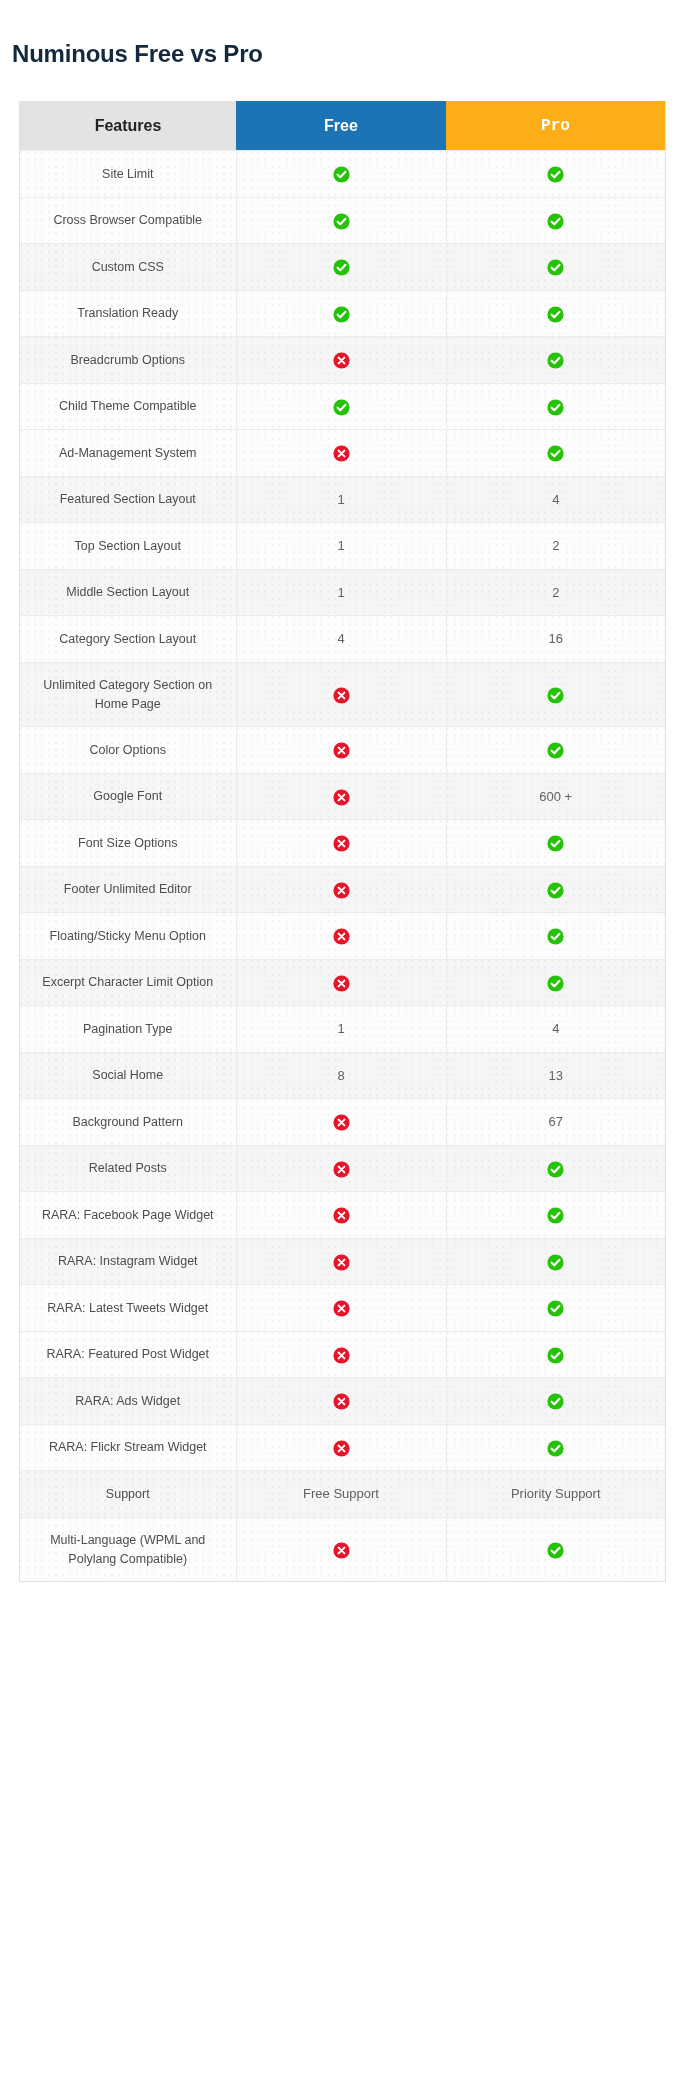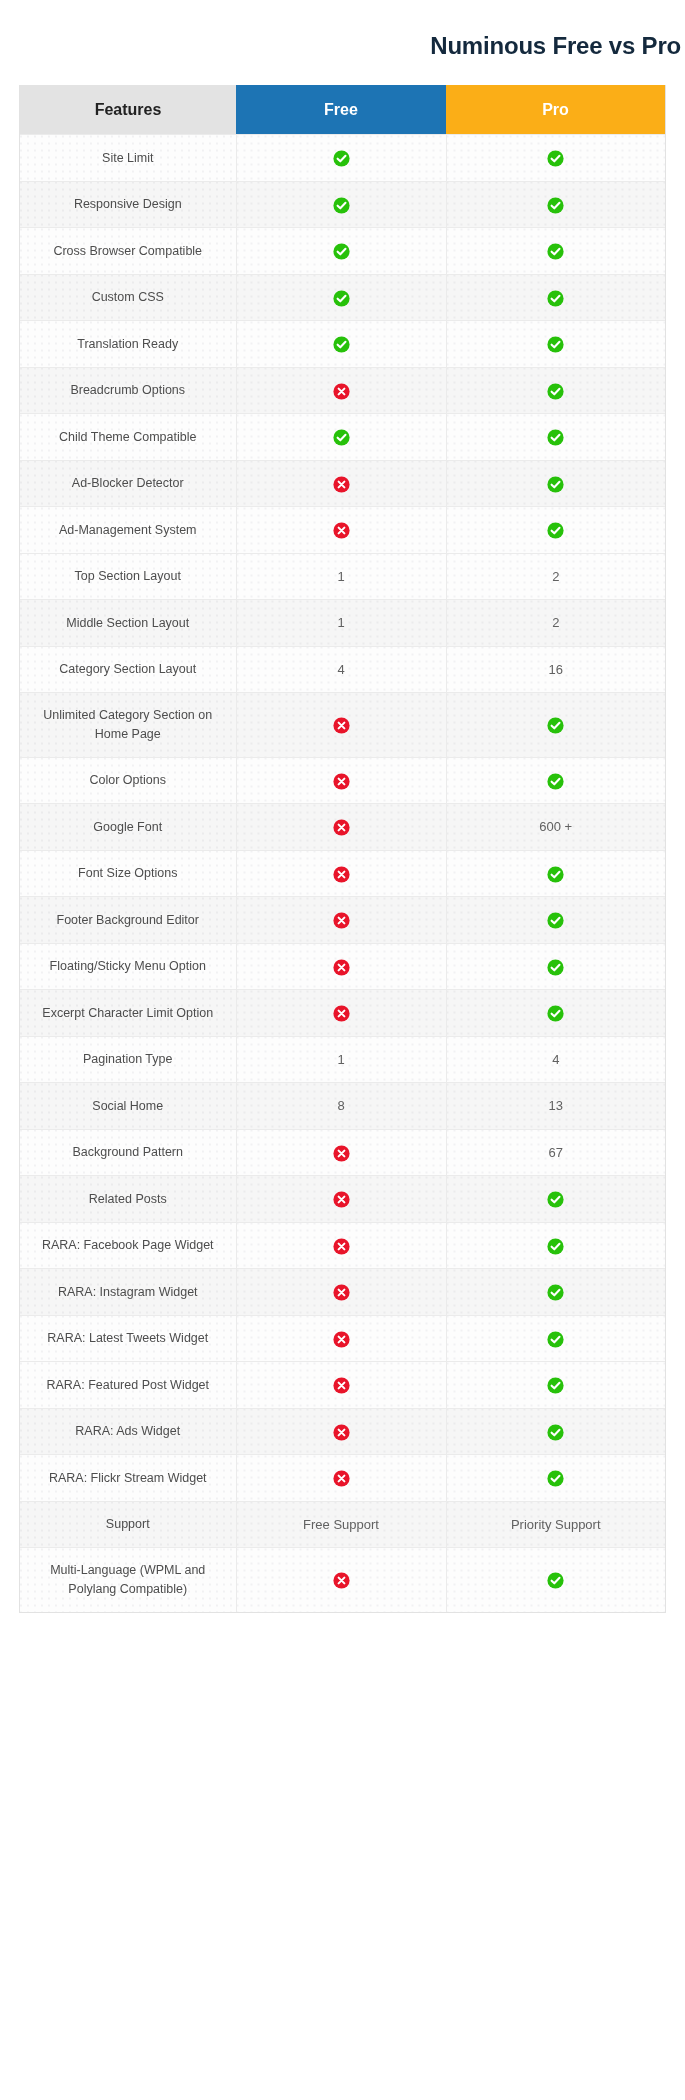--- a/index.html
+++ b/index.html
@@ -17,26 +17,26 @@
 
   .page {
     width: 685px;
     min-height: 2100px;
     background: #ffffff;
     position: relative;
     padding: 0;
   }
 
   .page-title {
-    text-align: right;
+    text-align: left;
     color: #14293d;
     font-size: 24px;
     font-weight: bold;
     letter-spacing: -0.2px;
-    margin: 4px;
+    margin: 12px;
     padding: 28px 0 20px 0;
     line-height: 1.2;
   }
 
   .table-wrap {
     margin: 0 19px 0 19px;
     width: 647px;
     border: 1px solid #e2e2e2;
     border-top: none;
     border-bottom: 1px solid #e2e2e2;
@@ -67,20 +67,21 @@
     background: #e3e3e3;
     color: #222222;
   }
   th.h-free {
     background: #1d74b4;
     color: #ffffff;
   }
   th.h-pro {
     background: #fbae17;
     color: #ffffff;
+    font-family: Liberation Mono, monospace;
   }
 
   tbody tr td {
     border-top: 1px solid #ebebeb;
     border-right: 1px solid #ebebeb;
     vertical-align: middle;
     text-align: center;
     padding: 13px 10px;
     font-size: 12.5px;
     color: #555555;
@@ -134,31 +135,20 @@
             <td class="cell-feature"><span>Site Limit</span></td>
             <td class="cell-value"><span class="icon"><svg viewBox="0 0 20 20" xmlns="http://www.w3.org/2000/svg">
                   <circle cx="10" cy="10" r="9.5" fill="#27c10a"></circle>
                   <path d="M5.4 10.2 L8.6 13.3 L14.7 6.8" fill="none" stroke="#ffffff" stroke-width="2.4" stroke-linecap="round" stroke-linejoin="round"></path>
                 </svg></span></td>
             <td class="cell-value"><span class="icon"><svg viewBox="0 0 20 20" xmlns="http://www.w3.org/2000/svg">
                   <circle cx="10" cy="10" r="9.5" fill="#27c10a"></circle>
                   <path d="M5.4 10.2 L8.6 13.3 L14.7 6.8" fill="none" stroke="#ffffff" stroke-width="2.4" stroke-linecap="round" stroke-linejoin="round"></path>
                 </svg></span></td>
           </tr>
-          <tr class="row-even">
-            <td class="cell-feature"><span>Responsive Design</span></td>
-            <td class="cell-value"><span class="icon"><svg viewBox="0 0 20 20" xmlns="http://www.w3.org/2000/svg">
-                  <circle cx="10" cy="10" r="9.5" fill="#27c10a"></circle>
-                  <path d="M5.4 10.2 L8.6 13.3 L14.7 6.8" fill="none" stroke="#ffffff" stroke-width="2.4" stroke-linecap="round" stroke-linejoin="round"></path>
-                </svg></span></td>
-            <td class="cell-value"><span class="icon"><svg viewBox="0 0 20 20" xmlns="http://www.w3.org/2000/svg">
-                  <circle cx="10" cy="10" r="9.5" fill="#27c10a"></circle>
-                  <path d="M5.4 10.2 L8.6 13.3 L14.7 6.8" fill="none" stroke="#ffffff" stroke-width="2.4" stroke-linecap="round" stroke-linejoin="round"></path>
-                </svg></span></td>
-          </tr>
           <tr class="row-odd">
             <td class="cell-feature"><span>Cross Browser Compatible</span></td>
             <td class="cell-value"><span class="icon"><svg viewBox="0 0 20 20" xmlns="http://www.w3.org/2000/svg">
                   <circle cx="10" cy="10" r="9.5" fill="#27c10a"></circle>
                   <path d="M5.4 10.2 L8.6 13.3 L14.7 6.8" fill="none" stroke="#ffffff" stroke-width="2.4" stroke-linecap="round" stroke-linejoin="round"></path>
                 </svg></span></td>
             <td class="cell-value"><span class="icon"><svg viewBox="0 0 20 20" xmlns="http://www.w3.org/2000/svg">
                   <circle cx="10" cy="10" r="9.5" fill="#27c10a"></circle>
                   <path d="M5.4 10.2 L8.6 13.3 L14.7 6.8" fill="none" stroke="#ffffff" stroke-width="2.4" stroke-linecap="round" stroke-linejoin="round"></path>
                 </svg></span></td>
@@ -200,41 +190,35 @@
             <td class="cell-feature"><span>Child Theme Compatible</span></td>
             <td class="cell-value"><span class="icon"><svg viewBox="0 0 20 20" xmlns="http://www.w3.org/2000/svg">
                   <circle cx="10" cy="10" r="9.5" fill="#27c10a"></circle>
                   <path d="M5.4 10.2 L8.6 13.3 L14.7 6.8" fill="none" stroke="#ffffff" stroke-width="2.4" stroke-linecap="round" stroke-linejoin="round"></path>
                 </svg></span></td>
             <td class="cell-value"><span class="icon"><svg viewBox="0 0 20 20" xmlns="http://www.w3.org/2000/svg">
                   <circle cx="10" cy="10" r="9.5" fill="#27c10a"></circle>
                   <path d="M5.4 10.2 L8.6 13.3 L14.7 6.8" fill="none" stroke="#ffffff" stroke-width="2.4" stroke-linecap="round" stroke-linejoin="round"></path>
                 </svg></span></td>
           </tr>
-          <tr class="row-even">
-            <td class="cell-feature"><span>Ad-Blocker Detector</span></td>
-            <td class="cell-value"><span class="icon"><svg viewBox="0 0 20 20" xmlns="http://www.w3.org/2000/svg">
-                  <circle cx="10" cy="10" r="9.5" fill="#e8142a"></circle>
-                  <path d="M6.6 6.6 L13.4 13.4 M13.4 6.6 L6.6 13.4" fill="none" stroke="#ffffff" stroke-width="2.4" stroke-linecap="round"></path>
-                </svg></span></td>
-            <td class="cell-value"><span class="icon"><svg viewBox="0 0 20 20" xmlns="http://www.w3.org/2000/svg">
-                  <circle cx="10" cy="10" r="9.5" fill="#27c10a"></circle>
-                  <path d="M5.4 10.2 L8.6 13.3 L14.7 6.8" fill="none" stroke="#ffffff" stroke-width="2.4" stroke-linecap="round" stroke-linejoin="round"></path>
-                </svg></span></td>
-          </tr>
           <tr class="row-odd">
             <td class="cell-feature"><span>Ad-Management System</span></td>
             <td class="cell-value"><span class="icon"><svg viewBox="0 0 20 20" xmlns="http://www.w3.org/2000/svg">
                   <circle cx="10" cy="10" r="9.5" fill="#e8142a"></circle>
                   <path d="M6.6 6.6 L13.4 13.4 M13.4 6.6 L6.6 13.4" fill="none" stroke="#ffffff" stroke-width="2.4" stroke-linecap="round"></path>
                 </svg></span></td>
             <td class="cell-value"><span class="icon"><svg viewBox="0 0 20 20" xmlns="http://www.w3.org/2000/svg">
                   <circle cx="10" cy="10" r="9.5" fill="#27c10a"></circle>
                   <path d="M5.4 10.2 L8.6 13.3 L14.7 6.8" fill="none" stroke="#ffffff" stroke-width="2.4" stroke-linecap="round" stroke-linejoin="round"></path>
                 </svg></span></td>
+          </tr>
+          <tr class="row-even">
+            <td class="cell-feature"><span>Featured Section Layout</span></td>
+            <td class="cell-value"><span class="txt-val">1</span></td>
+            <td class="cell-value"><span class="txt-val">4</span></td>
           </tr>
           <tr class="row-odd">
             <td class="cell-feature"><span>Top Section Layout</span></td>
             <td class="cell-value"><span class="txt-val">1</span></td>
             <td class="cell-value"><span class="txt-val">2</span></td>
           </tr>
           <tr class="row-even">
             <td class="cell-feature"><span>Middle Section Layout</span></td>
             <td class="cell-value"><span class="txt-val">1</span></td>
             <td class="cell-value"><span class="txt-val">2</span></td>
@@ -279,21 +263,21 @@
             <td class="cell-value"><span class="icon"><svg viewBox="0 0 20 20" xmlns="http://www.w3.org/2000/svg">
                   <circle cx="10" cy="10" r="9.5" fill="#e8142a"></circle>
                   <path d="M6.6 6.6 L13.4 13.4 M13.4 6.6 L6.6 13.4" fill="none" stroke="#ffffff" stroke-width="2.4" stroke-linecap="round"></path>
                 </svg></span></td>
             <td class="cell-value"><span class="icon"><svg viewBox="0 0 20 20" xmlns="http://www.w3.org/2000/svg">
                   <circle cx="10" cy="10" r="9.5" fill="#27c10a"></circle>
                   <path d="M5.4 10.2 L8.6 13.3 L14.7 6.8" fill="none" stroke="#ffffff" stroke-width="2.4" stroke-linecap="round" stroke-linejoin="round"></path>
                 </svg></span></td>
           </tr>
           <tr class="row-even">
-            <td class="cell-feature"><span>Footer Background Editor</span></td>
+            <td class="cell-feature"><span>Footer Unlimited Editor</span></td>
             <td class="cell-value"><span class="icon"><svg viewBox="0 0 20 20" xmlns="http://www.w3.org/2000/svg">
                   <circle cx="10" cy="10" r="9.5" fill="#e8142a"></circle>
                   <path d="M6.6 6.6 L13.4 13.4 M13.4 6.6 L6.6 13.4" fill="none" stroke="#ffffff" stroke-width="2.4" stroke-linecap="round"></path>
                 </svg></span></td>
             <td class="cell-value"><span class="icon"><svg viewBox="0 0 20 20" xmlns="http://www.w3.org/2000/svg">
                   <circle cx="10" cy="10" r="9.5" fill="#27c10a"></circle>
                   <path d="M5.4 10.2 L8.6 13.3 L14.7 6.8" fill="none" stroke="#ffffff" stroke-width="2.4" stroke-linecap="round" stroke-linejoin="round"></path>
                 </svg></span></td>
           </tr>
           <tr class="row-odd">

